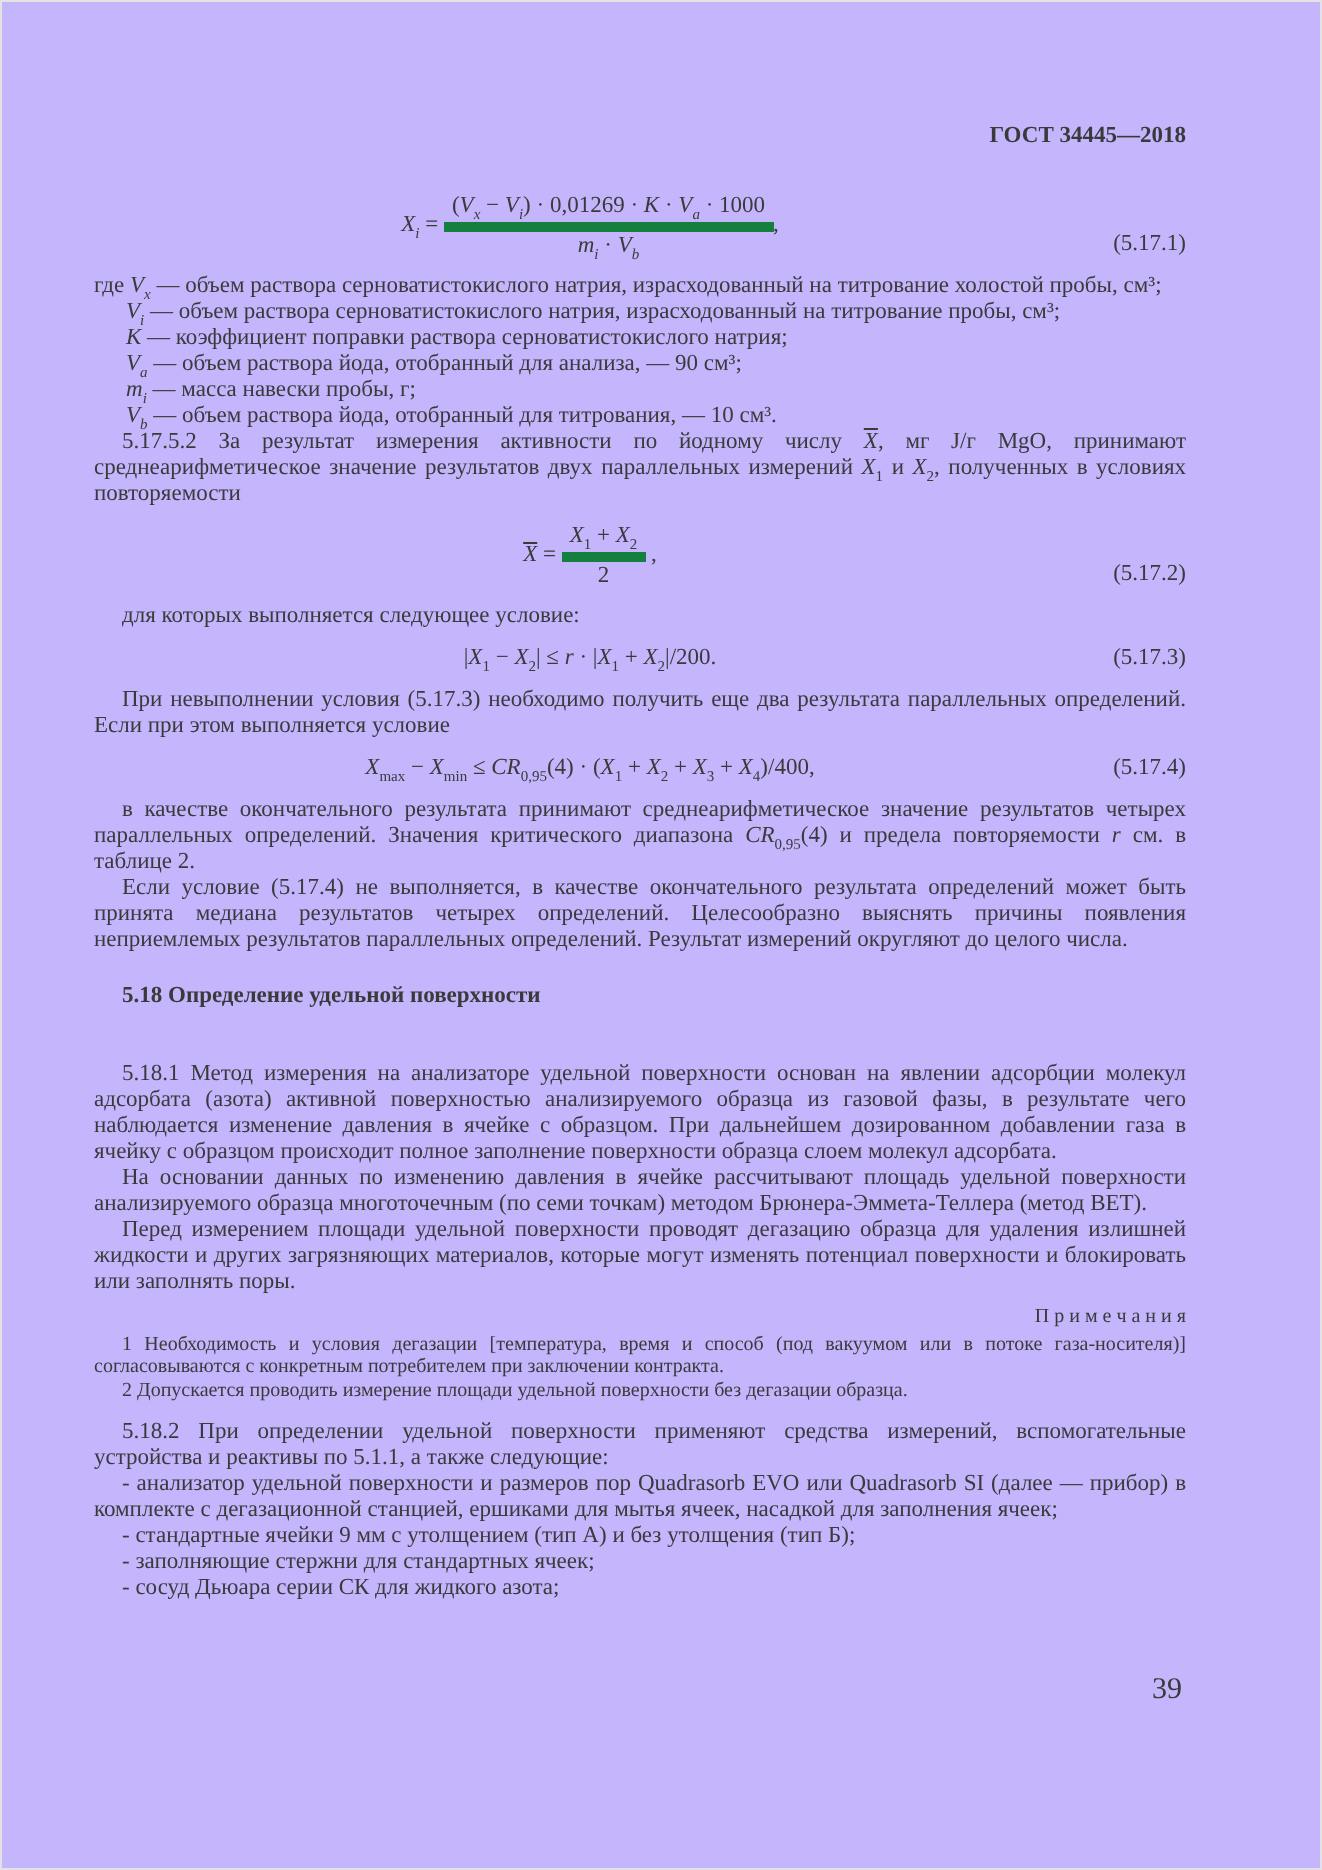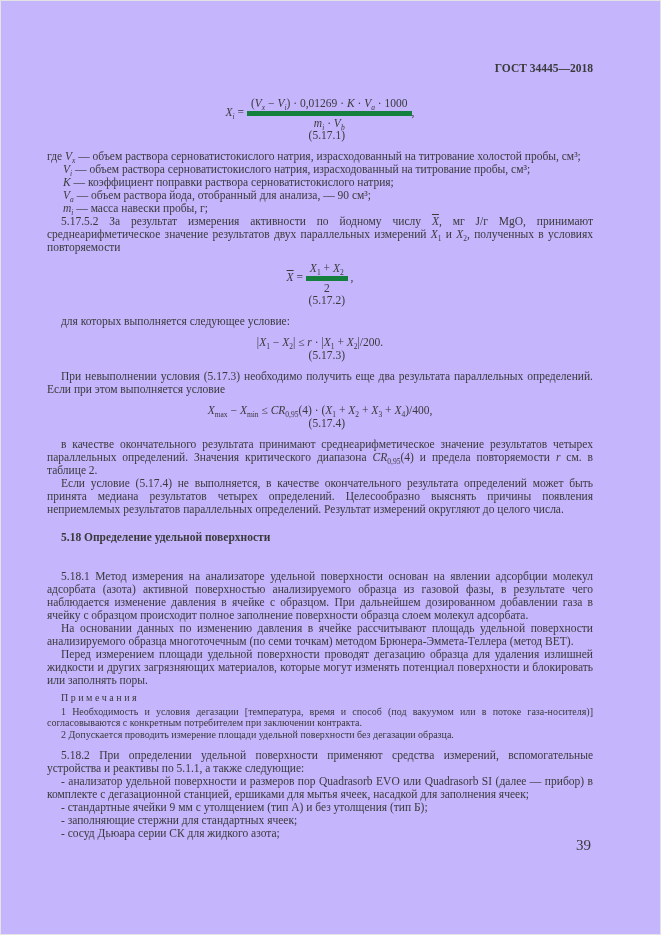--- a/index.html
+++ b/index.html
@@ -16,54 +16,55 @@
   }
   .doc-header{
     position:absolute;top:62px;right:68px;
     font-weight:bold;font-size:11.5px;
   }
   .content{
     position:absolute;left:47px;right:68px;top:89px;
   }
   .para{margin:0;text-align:justify;text-indent:14px;}
   .heading{margin:15px 0 26px;font-weight:bold;text-indent:14px;}
-  .eq-row{display:flex;align-items:center;margin:8px 0;flex-direction:column;}
+  .eq-row{display:flex;align-items:flex-end;margin:8px 0;}
   .eq-body{flex:1;text-align:center;}
   .eq-num{width:50px;text-align:right;}
   .frac{display:inline-block;vertical-align:middle;text-align:center;line-height:12.5px;}
   .frac .fnum{display:block;border-bottom:5px solid #15803d;padding:0 4px 1px;}
   .frac .fden{display:block;padding-top:1px;}
   .ti{font-style:italic;}
   .tov{font-style:italic;text-decoration:overline;}
   sub.ts,sub.tss{font-size:7.5px;line-height:0;}
   sub.ts{font-style:italic;}
   .where{margin-top:3px;}
   .where-item{text-align:justify;padding-left:53px;text-indent:-37px;}
   .where-item.first{text-indent:-53px;}
   .notes{margin:5px 0 9px;font-size:10px;line-height:11.5px;}
-  .notes-title{text-indent:14px;margin-bottom:2px;}
+  .notes-title{text-indent:14px;margin-bottom:2px;text-align:right;}
   .note-item{margin:0;text-align:justify;text-indent:14px;}
   .page-number{position:absolute;right:70px;top:839px;font-size:15px;}
 </style>
 </head>
 <body>
 
 <div class="page">
   <div class="doc-header">ГОСТ 34445—2018</div>
   <div class="content" id="doc-content">
       <div class="eq-row">
         <div class="eq-body"><span class="ti">X</span><sub class="ts">i</sub><span> = </span><span class="frac"><span class="fnum"><span>(</span><span class="ti">V</span><sub class="ts">x</sub><span> − </span><span class="ti">V</span><sub class="ts">i</sub><span>) · 0,01269 · </span><span class="ti">K</span><span> · </span><span class="ti">V</span><sub class="ts">a</sub><span> · 1000</span></span><span class="fden"><span class="ti">m</span><sub class="ts">i</sub><span> · </span><span class="ti">V</span><sub class="ts">b</sub></span></span><span>,</span></div>
         <div class="eq-num">(5.17.1)</div>
       </div>
       <div class="where">
         <div class="where-item first"><span>где </span><span class="ti">V</span><sub class="ts">x</sub><span> — объем раствора серноватистокислого натрия, израсходованный на титрование холостой пробы, см³;</span></div>
         <div class="where-item"><span class="ti">V</span><sub class="ts">i</sub><span> — объем раствора серноватистокислого натрия, израсходованный  на титрование пробы, см³;</span></div>
         <div class="where-item"><span class="ti">K</span><span> — коэффициент поправки раствора серноватистокислого натрия;</span></div>
         <div class="where-item"><span class="ti">V</span><sub class="ts">a</sub><span> — объем раствора йода, отобранный для анализа, — 90 см³;</span></div>
         <div class="where-item"><span class="ti">m</span><sub class="ts">i</sub><span> — масса навески пробы, г;</span></div>
+        <div class="where-item"><span class="ti">V</span><sub class="ts">b</sub><span> — объем раствора йода, отобранный для титрования, — 10 см³.</span></div>
       </div>
       <p class="para"><span>5.17.5.2 За результат измерения активности по йодному числу </span><span class="tov">X</span><span>, мг J/г MgO, принимают среднеарифметическое значение результатов двух параллельных измерений </span><span class="ti">X</span><sub class="tss">1</sub><span> и </span><span class="ti">X</span><sub class="tss">2</sub><span>, полученных в условиях повторяемости</span></p>
       <div class="eq-row">
         <div class="eq-body"><span class="tov">X</span><span> = </span><span class="frac"><span class="fnum"><span class="ti">X</span><sub class="tss">1</sub><span> + </span><span class="ti">X</span><sub class="tss">2</sub></span><span class="fden"><span>2</span></span></span><span> ,</span></div>
         <div class="eq-num">(5.17.2)</div>
       </div>
       <p class="para">для которых выполняется следующее условие:</p>
       <div class="eq-row">
         <div class="eq-body"><span>|</span><span class="ti">X</span><sub class="tss">1</sub><span> − </span><span class="ti">X</span><sub class="tss">2</sub><span>| ≤ </span><span class="ti">r</span><span> · |</span><span class="ti">X</span><sub class="tss">1</sub><span> + </span><span class="ti">X</span><sub class="tss">2</sub><span>|/200.</span></div>
         <div class="eq-num">(5.17.3)</div>

